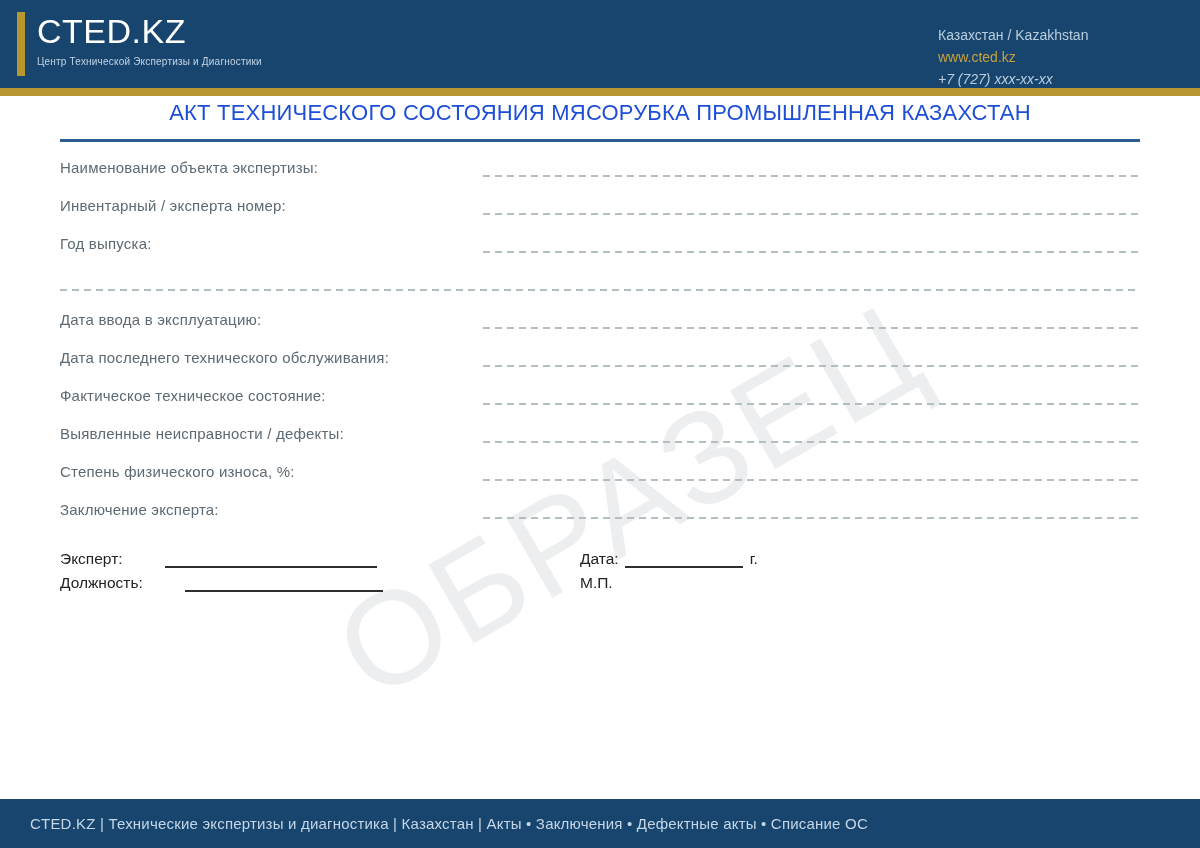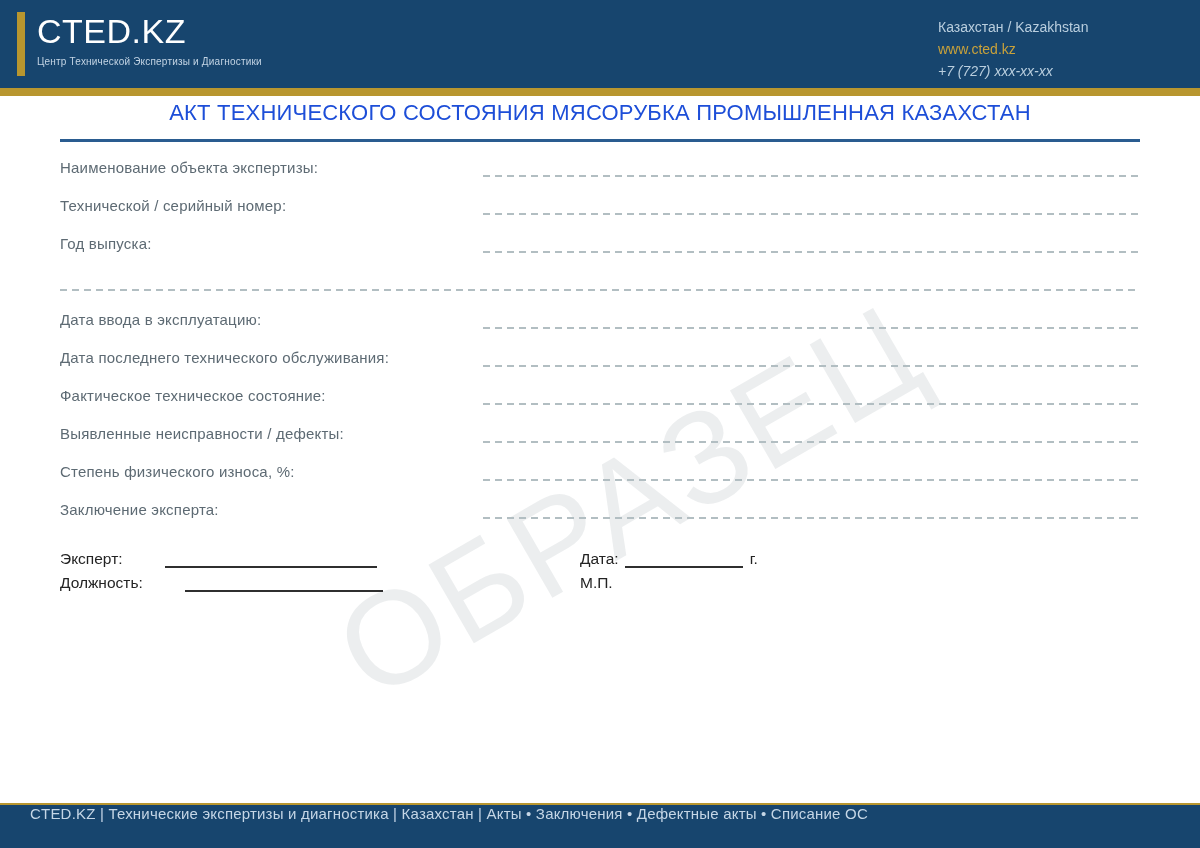--- a/index.html
+++ b/index.html
@@ -9,21 +9,21 @@
   }
   
   .header{
     height:88px;background:#17456E;position:relative;padding-left:12px;
   }
   .logo-block{position:absolute;left:17px;top:12px;display:flex;}
   .gold-bar{width:8px;height:64px;background:#B8962F;}
   .logo-text{margin-left:12px;}
   .logo-title{color:#ffffff;font-size:34px;line-height:38px;letter-spacing:0.5px;}
   .logo-sub{color:#C3D4E4;font-size:10px;margin-top:6px;letter-spacing:0.2px;}
-  .header-right{position:absolute;left:938px;top:16px;font-size:14px;line-height:22px;}
+  .header-right{position:absolute;left:938px;top:24px;font-size:14px;line-height:22px;}
   .hdr-region{color:#B9CEDE;}
   .hdr-site{color:#C9A23A;text-decoration:none;display:block;}
   .hdr-phone{color:#B9CEDE;font-style:italic;}
   .gold-strip{height:8px;background:#B8962F;}
   
   .doc{position:relative;padding:0 60px;z-index:1;}
   .watermark{
     position:absolute;left:270px;top:295px;width:720px;height:210px;
     display:flex;align-items:center;justify-content:center;
     transform:rotate(-30deg);
@@ -51,22 +51,22 @@
   .sig-row + .sig-row{margin-top:2px;}
   .sig-left{width:520px;flex:0 0 520px;display:flex;align-items:flex-end;gap:36px;}
   .sig-right{display:flex;align-items:flex-end;}
   .sig-line{display:inline-block;height:15px;border-bottom:2px solid #2F2F2F;margin-left:6px;}
   .line-expert{width:212px;}
   .line-position{width:198px;}
   .line-date{width:118px;margin-right:7px;}
   
   .footer-gold{position:absolute;left:0;bottom:41px;width:100%;height:4px;background:#B8962F;}
   .footer{
-    position:absolute;left:0;bottom:0;width:100%;height:43px;background:#17456E;
-    display:flex;align-items:flex-start;
+    position:absolute;left:0;bottom:0;width:100%;height:49px;background:#17456E;
+    display:flex;align-items:center;
   }
   .footer-text{color:#C5D6E6;font-size:15px;padding-left:30px;letter-spacing:0.2px;}
 </style>
 </head>
 <body>
 
 <div class="header">
   <div class="logo-block">
     <div class="gold-bar"></div>
     <div class="logo-text">
@@ -87,21 +87,21 @@
 
   <div class="doc-title">АКТ ТЕХНИЧЕСКОГО СОСТОЯНИЯ МЯСОРУБКА ПРОМЫШЛЕННАЯ КАЗАХСТАН</div>
   <div class="title-rule"></div>
 
   <div class="fields">
     <div class="field-row">
       <div class="field-label">Наименование объекта экспертизы:</div>
       <div class="field-line"></div>
     </div>
     <div class="field-row">
-      <div class="field-label">Технической / серийный номер:</div>
+      <div class="field-label">Инвентарный / эксперта номер:</div>
       <div class="field-line"></div>
     </div>
     <div class="field-row">
       <div class="field-label">Год выпуска:</div>
       <div class="field-line"></div>
     </div>
     <div class="field-row">
       <div class="field-line"></div>
     </div>
     <div class="field-row">

